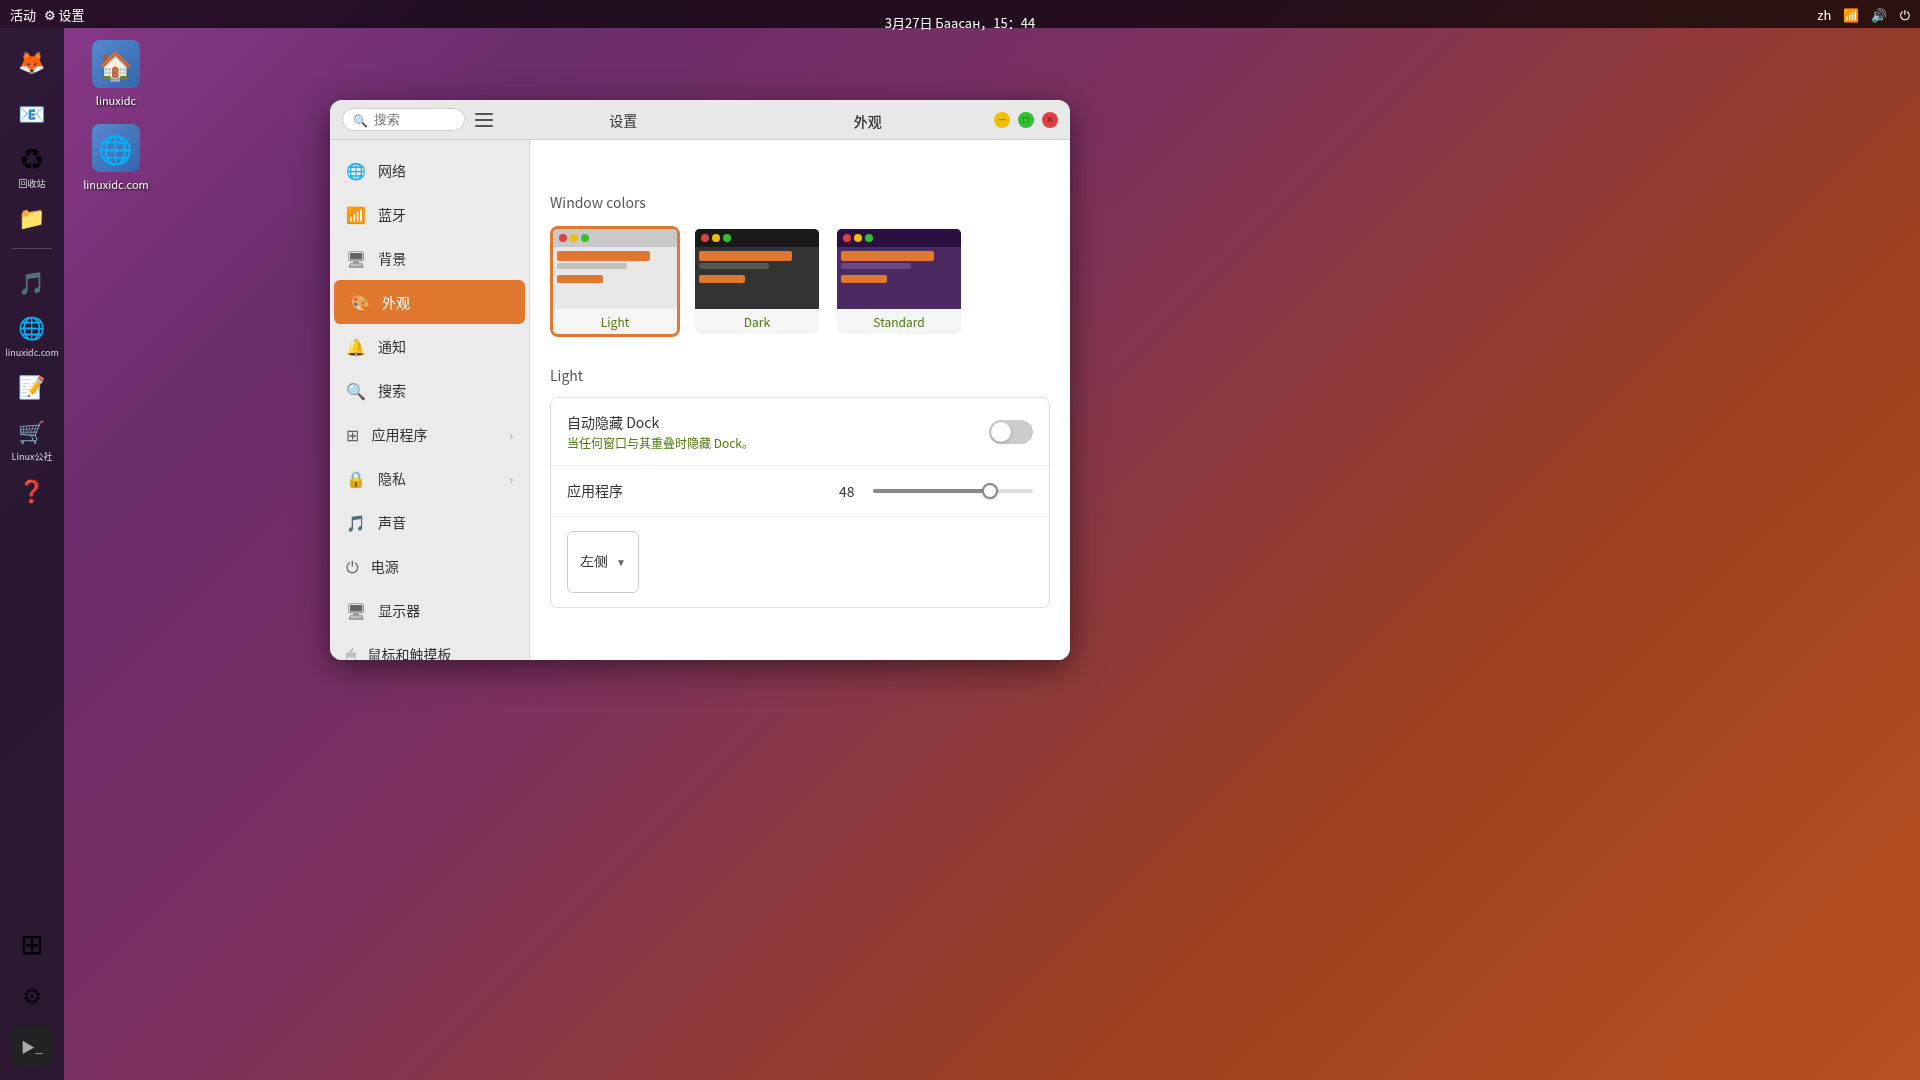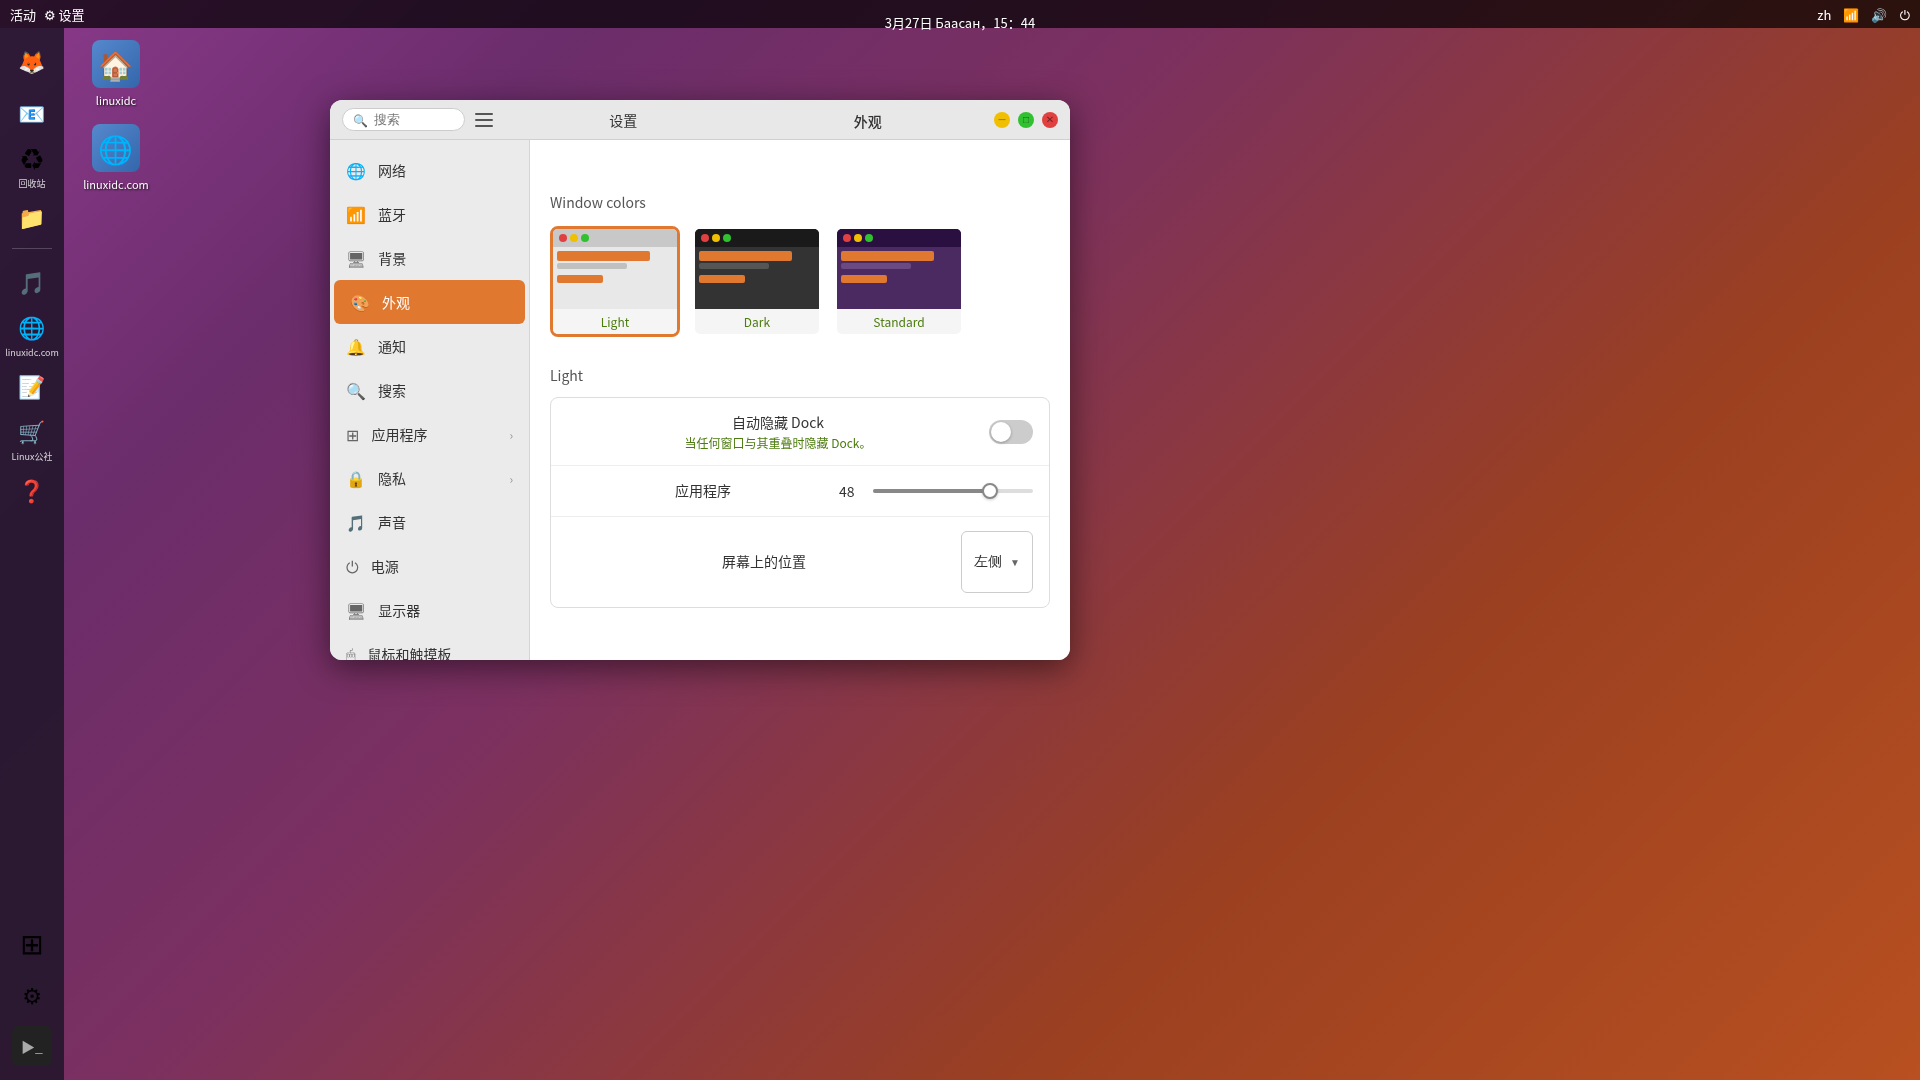--- a/index.html
+++ b/index.html
@@ -404,21 +404,21 @@
       border-radius: 8px;
       overflow: hidden;
     }
     .dock-setting-row {
       display: flex;
       align-items: center;
       padding: 14px 16px;
       border-bottom: 1px solid #eee;
     }
     .dock-setting-row:last-child { border-bottom: none; }
-    .dock-setting-info { flex: 1; text-align: center; }
+    .dock-setting-info { flex: 1; }
     .dock-setting-name {
       font-size: 14px;
       color: #333;
       margin-bottom: 2px;
     }
     .dock-setting-desc {
       font-size: 12px;
       color: #4d7c0f;
     }
     .dock-setting-control { flex-shrink: 0; }
@@ -741,23 +741,20 @@
               <span class="slider-value">48</span>
               <div class="slider-track" style="position:relative;">
                 <div class="slider-fill" style="width:73%;"></div>
                 <div class="slider-thumb" style="left:calc(73% - 8px);"></div>
               </div>
             </div>
           </div>
         </div>
 
         <div class="dock-setting-row">
-          <div class="dock-setting-info">
-            <div class="dock-setting-name">屏幕上的位置</div>
-          </div>
           <div class="dock-setting-control">
             <button class="dropdown-btn">
               <span>左侧</span>
               <span class="dropdown-arrow">▼</span>
             </button>
           </div>
         </div>
       </div>
     </div>
   </div>

